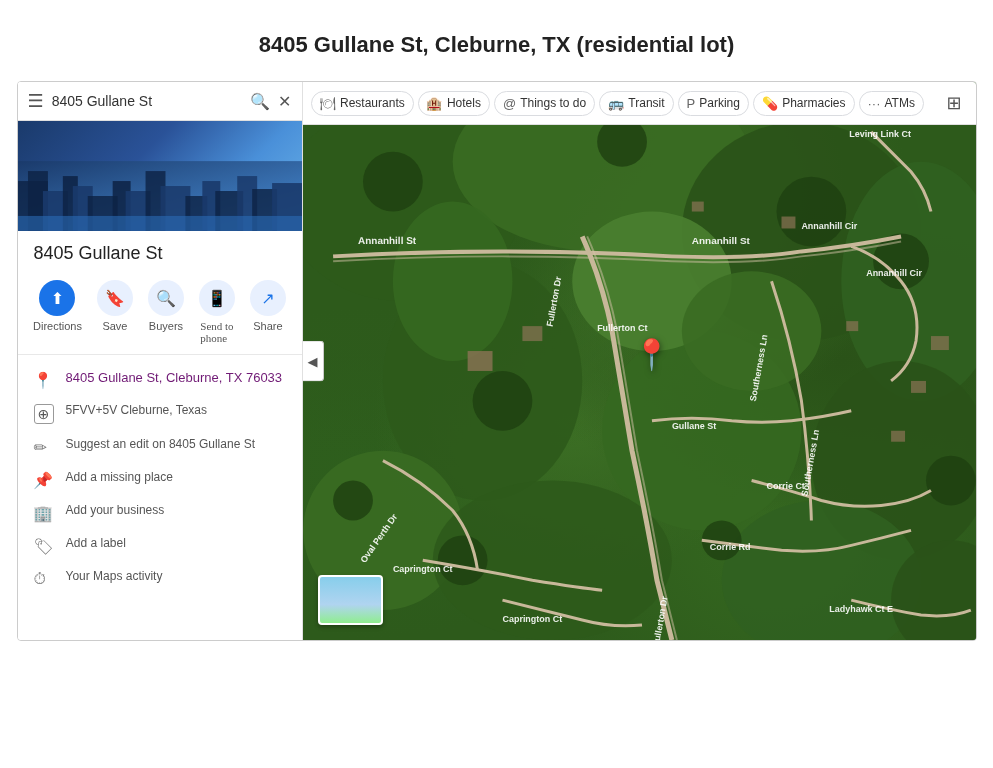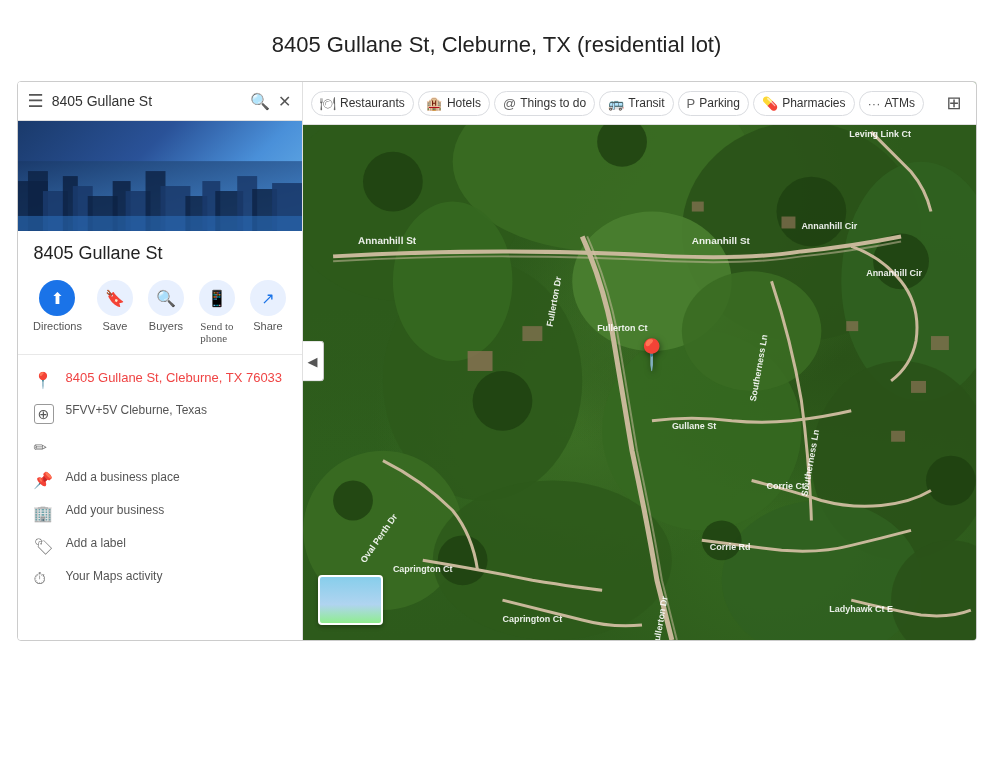--- a/index.html
+++ b/index.html
@@ -9,21 +9,21 @@
       background: #fff;
       font-family: Arial, sans-serif;
       display: flex;
       flex-direction: column;
       align-items: center;
     }
 
     .page-title {
       text-align: center;
       font-size: 22px;
-      font-weight: 400;
+      font-weight: 700;
       color: #222;
       padding: 28px 40px 20px;
       line-height: 1.5;
       max-width: 960px;
     }
 
     .map-container {
       display: flex;
       width: 960px;
       height: 560px;
@@ -152,21 +152,21 @@
 
     .info-row .info-icon {
       font-size: 16px;
       color: #777;
       margin-top: 2px;
       min-width: 20px;
     }
 
     .info-row .info-text {
       font-size: 13px;
-      color: #ef4444;
+      color: #701a75;
       line-height: 1.4;
     }
 
     .info-row .info-text.small {
       font-size: 12px;
       color: #555;
     }
 
     
     .map-view {
@@ -361,24 +361,25 @@
       <div class="info-row">
         <span class="info-icon">📍</span>
         <span class="info-text">8405 Gullane St, Cleburne, TX 76033</span>
       </div>
       <div class="info-row">
         <span class="info-icon" style="font-size:14px;border:1px solid #999;border-radius:3px;padding:1px 3px;color:#555;">⊕</span>
         <span class="info-text small">5FVV+5V Cleburne, Texas</span>
       </div>
       <div class="info-row">
         <span class="info-icon">✏</span>
+        <span class="info-text small">Suggest an edit on 8405 Gullane St</span>
       </div>
       <div class="info-row">
         <span class="info-icon">📌</span>
-        <span class="info-text small">Add a business place</span>
+        <span class="info-text small">Add a missing place</span>
       </div>
       <div class="info-row">
         <span class="info-icon">🏢</span>
         <span class="info-text small">Add your business</span>
       </div>
       <div class="info-row">
         <span class="info-icon">🏷</span>
         <span class="info-text small">Add a label</span>
       </div>
       <div class="info-row">

